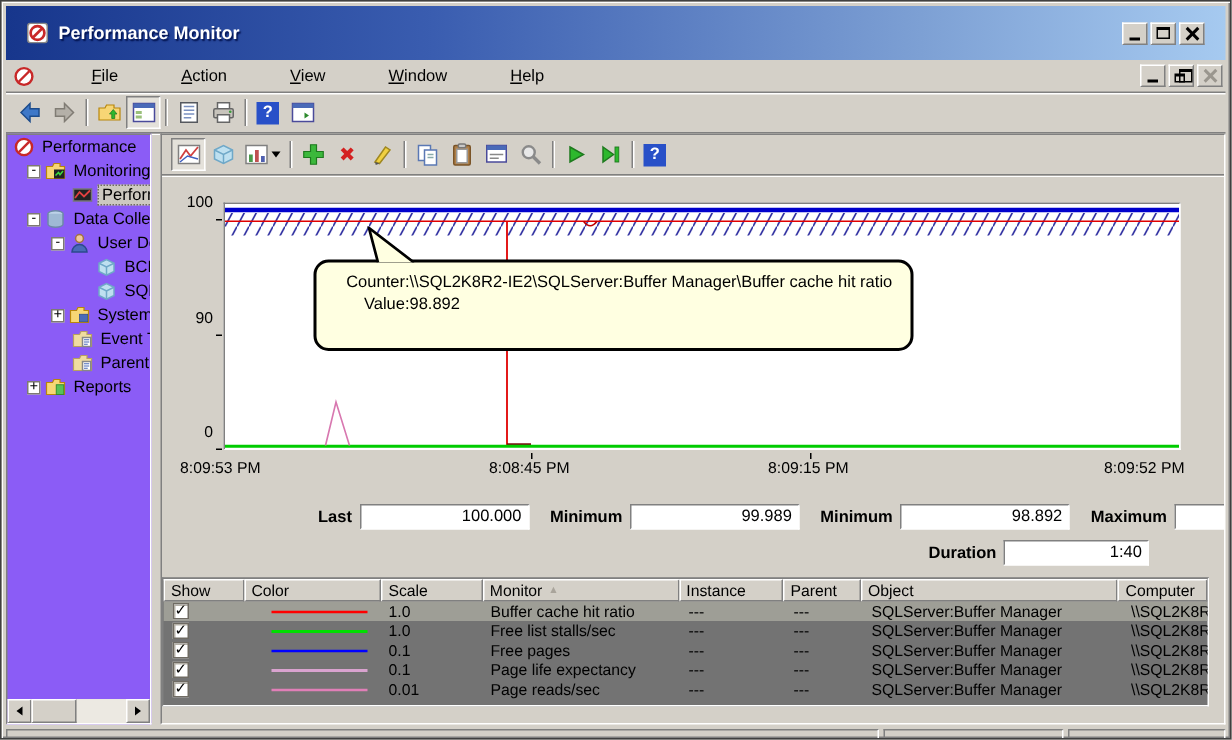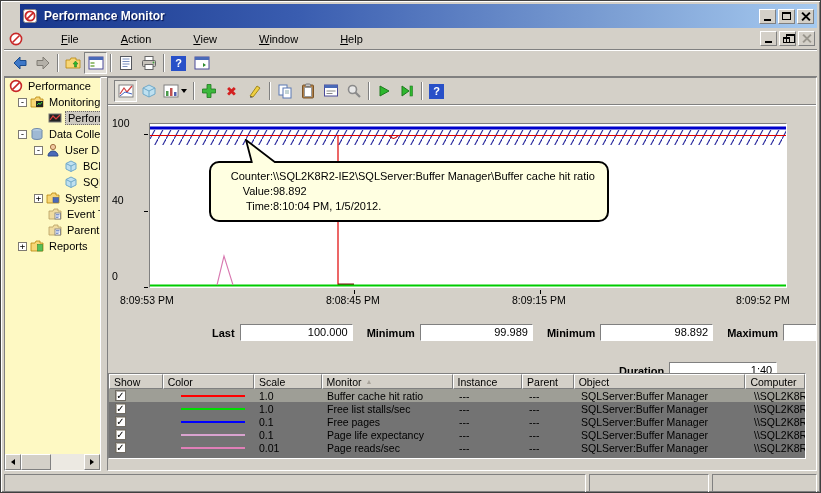--- a/index.html
+++ b/index.html
@@ -1,22 +1,22 @@
 <!DOCTYPE html>
 <html><head>
 <meta charset="utf-8">
 <style>
   html,body{margin:0;padding:0;background:#777;}
   *{box-sizing:border-box;font-family:"Liberation Sans","DejaVu Sans",sans-serif;}
   #win{position:relative;width:821px;height:493px;background:#D4D0C8;
        border:1px solid #404040;box-shadow:inset 1px 1px 0 #fff, inset -1px -1px 0 #808080;
        padding:3px;overflow:hidden;}
   
-  .titlebar{height:24px;display:flex;align-items:center;padding:0 3px;
-    background:linear-gradient(to right,#17368c 0%,#3a5db0 35%,#7da0d4 75%,#a6caf0 100%);margin-left:16px;}
+  .titlebar{height:36px;display:flex;align-items:center;padding:0 14px;
+    background:linear-gradient(to right,#17368c 0%,#3a5db0 35%,#7da0d4 75%,#a6caf0 100%);}
   .titlebar .ttl{color:#fff;font-weight:bold;font-size:12px;margin-left:4px;flex:1;
     text-shadow:1px 1px 1px #00114d;white-space:nowrap;}
   .winbtn{width:17px;height:15px;background:#D4D0C8;border:1px solid;
     border-color:#fff #808080 #808080 #fff;margin-left:2px;position:relative;
     display:flex;align-items:center;justify-content:center;}
   .g-min{width:7px;height:2px;background:#000;margin-top:7px;}
   .g-max{width:9px;height:8px;border:1px solid #000;border-top-width:2px;}
   .g-restore{width:7px;height:6px;border:1px solid #000;border-top-width:2px;position:relative;top:1px;left:-1px;background:#D4D0C8;}
   .g-restore::before{content:"";position:absolute;left:2px;top:-5px;width:7px;height:6px;border:1px solid #000;border-top-width:2px;}
   .g-x{position:relative;width:9px;height:9px;}
@@ -31,40 +31,40 @@
   
   .toolbar{height:27px;display:flex;align-items:center;padding:2px 4px;
     border-bottom:1px solid #808080;box-shadow:0 1px 0 #fff;}
   .tb-btn{width:23px;height:22px;display:flex;align-items:center;justify-content:center;position:relative;}
   .tb-btn.pressed{border:1px solid;border-color:#808080 #fff #fff #808080;background:#e4e1da;}
   .tb-sep{width:1px;height:18px;background:#808080;box-shadow:1px 0 0 #fff;margin:0 3px;}
   .dd-arrow{width:0;height:0;border-left:3px solid transparent;border-right:3px solid transparent;
     border-top:4px solid #000;margin-left:2px;}
   
   .main{display:flex;height:394px;}
-  .tree{width:97px;background:#fef9c3;border:1px solid;border-color:#808080 #fff #fff #808080;
+  .tree{width:97px;background:#8b5cf6;border:1px solid;border-color:#808080 #fff #fff #808080;
     position:relative;overflow:hidden;font-size:11px;}
   .tree-item{height:16px;display:flex;align-items:center;white-space:nowrap;}
   .tree-item .lbl{padding:0 2px;}
   .tree-item.sel .lbl{background:#cdc9c0;border:1px dotted #6f6b63;padding:0 2px;}
   .exp{width:9px;height:9px;border:1px solid #7e7a72;background:#fff;color:#000;
     font-size:9px;line-height:7px;text-align:center;margin-right:3px;flex:none;font-family:"DejaVu Sans Mono",monospace;}
   .ticon{width:14px;height:14px;margin-right:3px;flex:none;}
   .hscroll{position:absolute;left:0;right:0;bottom:0;height:16px;background:#ece9e2;display:flex;}
   .sb-btn{width:16px;height:16px;background:#D4D0C8;border:1px solid;border-color:#fff #808080 #808080 #fff;
     display:flex;align-items:center;justify-content:center;}
   .sb-thumb{width:30px;height:16px;background:#D4D0C8;border:1px solid;border-color:#fff #808080 #808080 #fff;}
   .tri-l{width:0;height:0;border-top:3px solid transparent;border-bottom:3px solid transparent;border-right:4px solid #000;}
   .tri-r{width:0;height:0;border-top:3px solid transparent;border-bottom:3px solid transparent;border-left:4px solid #000;}
   .splitter{width:6px;}
   .content{flex:1;border:1px solid;border-color:#808080 #fff #fff #808080;position:relative;background:#D4D0C8;overflow:hidden;}
   
   .plot{position:absolute;left:41px;top:45px;width:638px;height:165px;background:#fff;
     border:1px solid;border-color:#808080 #fff #fff #808080;}
-  .ylab{position:absolute;font-size:10.5px;color:#000;width:30px;text-align:left;}
+  .ylab{position:absolute;font-size:10.5px;color:#000;width:30px;text-align:right;}
   .ytick{position:absolute;width:4px;height:1px;background:#000;}
   .xlab{position:absolute;font-size:10.5px;color:#000;white-space:nowrap;}
   .xtick{position:absolute;width:1px;height:4px;background:#000;}
   .tooltip{position:absolute;left:59px;top:37px;width:400px;height:61px;background:#ffffe1;
     border:2px solid #000;border-radius:10px;padding:6px 10px;font-size:11px;line-height:15px;z-index:3;}
   .tooltip .row{display:flex;text-align:right;}
   .tooltip .tl{width:52px;flex:none;}
   .tt-pointer{position:absolute;left:92px;top:15px;z-index:4;}
   
   .stats-row{position:absolute;display:flex;align-items:center;font-size:11px;height:17px;}
@@ -389,21 +389,21 @@
               <rect x="10" y="2" width="2.5" height="10" fill="#2db82d" stroke="#1e7a1e" stroke-width=".6"></rect>
             </svg>
           </div>
         <div class="tb-sep"></div>
         <div class="tb-btn">
             <div class="qmark">?</div>
           </div>
       </div>
 
       <div class="ylab" style="left:4px;top:39px;">100</div>
-      <div class="ylab" style="left:4px;top:116px;">40</div>
+      <div class="ylab" style="left:4px;top:116px;">90</div>
       <div class="ylab" style="left:4px;top:192px;">0</div>
       <div class="ytick" style="left:36px;top:56px;"></div>
       <div class="ytick" style="left:36px;top:133px;"></div>
       <div class="ytick" style="left:36px;top:209px;"></div>
 
       <div class="plot">
         <svg width="636" height="163" viewBox="0 0 636 163" style="position:absolute;left:0;top:0;">
           <defs>
             <pattern id="hatch" patternUnits="userSpaceOnUse" width="8" height="15">
               <line x1="0" y1="15" x2="8" y2="0" stroke="#2a2a9e" stroke-width="1.1"></line>
@@ -421,24 +421,20 @@
 
         <div class="tooltip">
           <div class="row">
               <span class="tl">Counter:</span>
               <span style="white-space:nowrap;">\\SQL2K8R2-IE2\SQLServer:Buffer Manager\Buffer cache hit ratio</span>
             </div>
           <div class="row">
               <span class="tl">Value:</span>
               <span>98.892</span>
             </div>
-          <div class="row">
-              <span class="tl">Time:</span>
-              <span>8:10:04 PM, 1/5/2012.</span>
-            </div>
         </div>
         <svg class="tt-pointer" width="40" height="24" viewBox="0 0 40 24">
           <path d="M10,24 L4,1 L34,24 Z" fill="#ffffe1" stroke="none"></path>
           <path d="M10,24 L4,1 L34,24" fill="none" stroke="#000" stroke-width="1.8"></path>
         </svg>
       </div>
 
       <div class="xtick" style="left:246px;top:212px;"></div>
       <div class="xtick" style="left:432px;top:212px;"></div>
       <div class="xlab" style="left:12px;top:216px;">8:09:53 PM</div>
@@ -449,23 +445,23 @@
       <div class="stats-row" style="left:90px;top:246px;">
         <span class="stat-lbl">Last</span>
         <div class="stat-box">100.000</div>
         <span class="stat-lbl">Minimum</span>
         <div class="stat-box">99.989</div>
         <span class="stat-lbl">Minimum</span>
         <div class="stat-box">98.892</div>
         <span class="stat-lbl">Maximum</span>
         <div class="stat-box">100.000</div>
       </div>
-      <div class="stats-row" style="left:497px;top:284px;">
+      <div class="stats-row" style="left:497px;top:270px;">
         <span class="stat-lbl">Duration</span>
-        <div class="stat-box" style="width:108px">1:40</div>
+        <div class="stat-box" style="width:97px">1:40</div>
       </div>
 
       <div class="ctable">
         <div class="thead">
           <div class="th c-show">
               <span>Show</span>
             </div>
           <div class="th c-color">
               <span>Color</span>
             </div>

